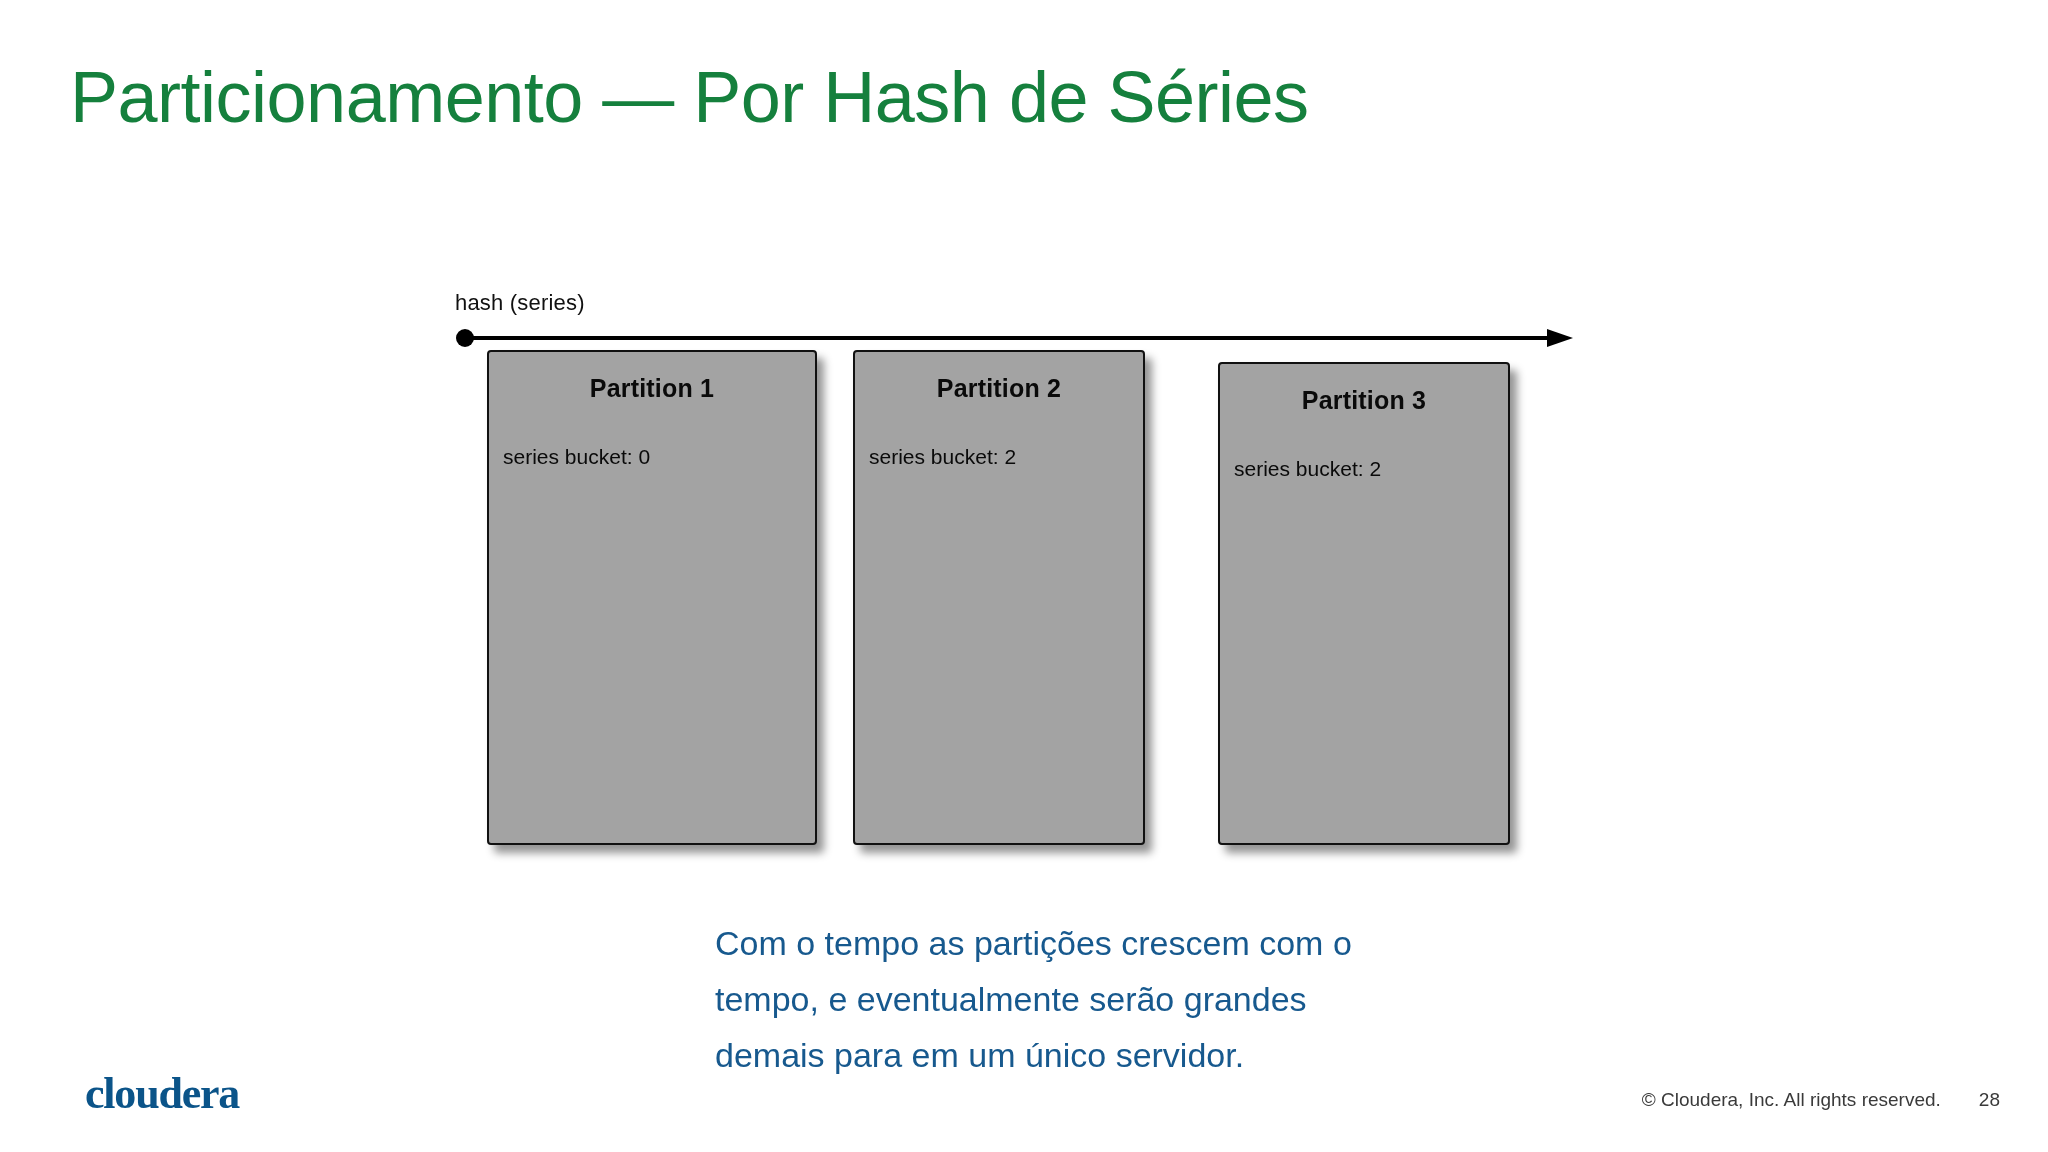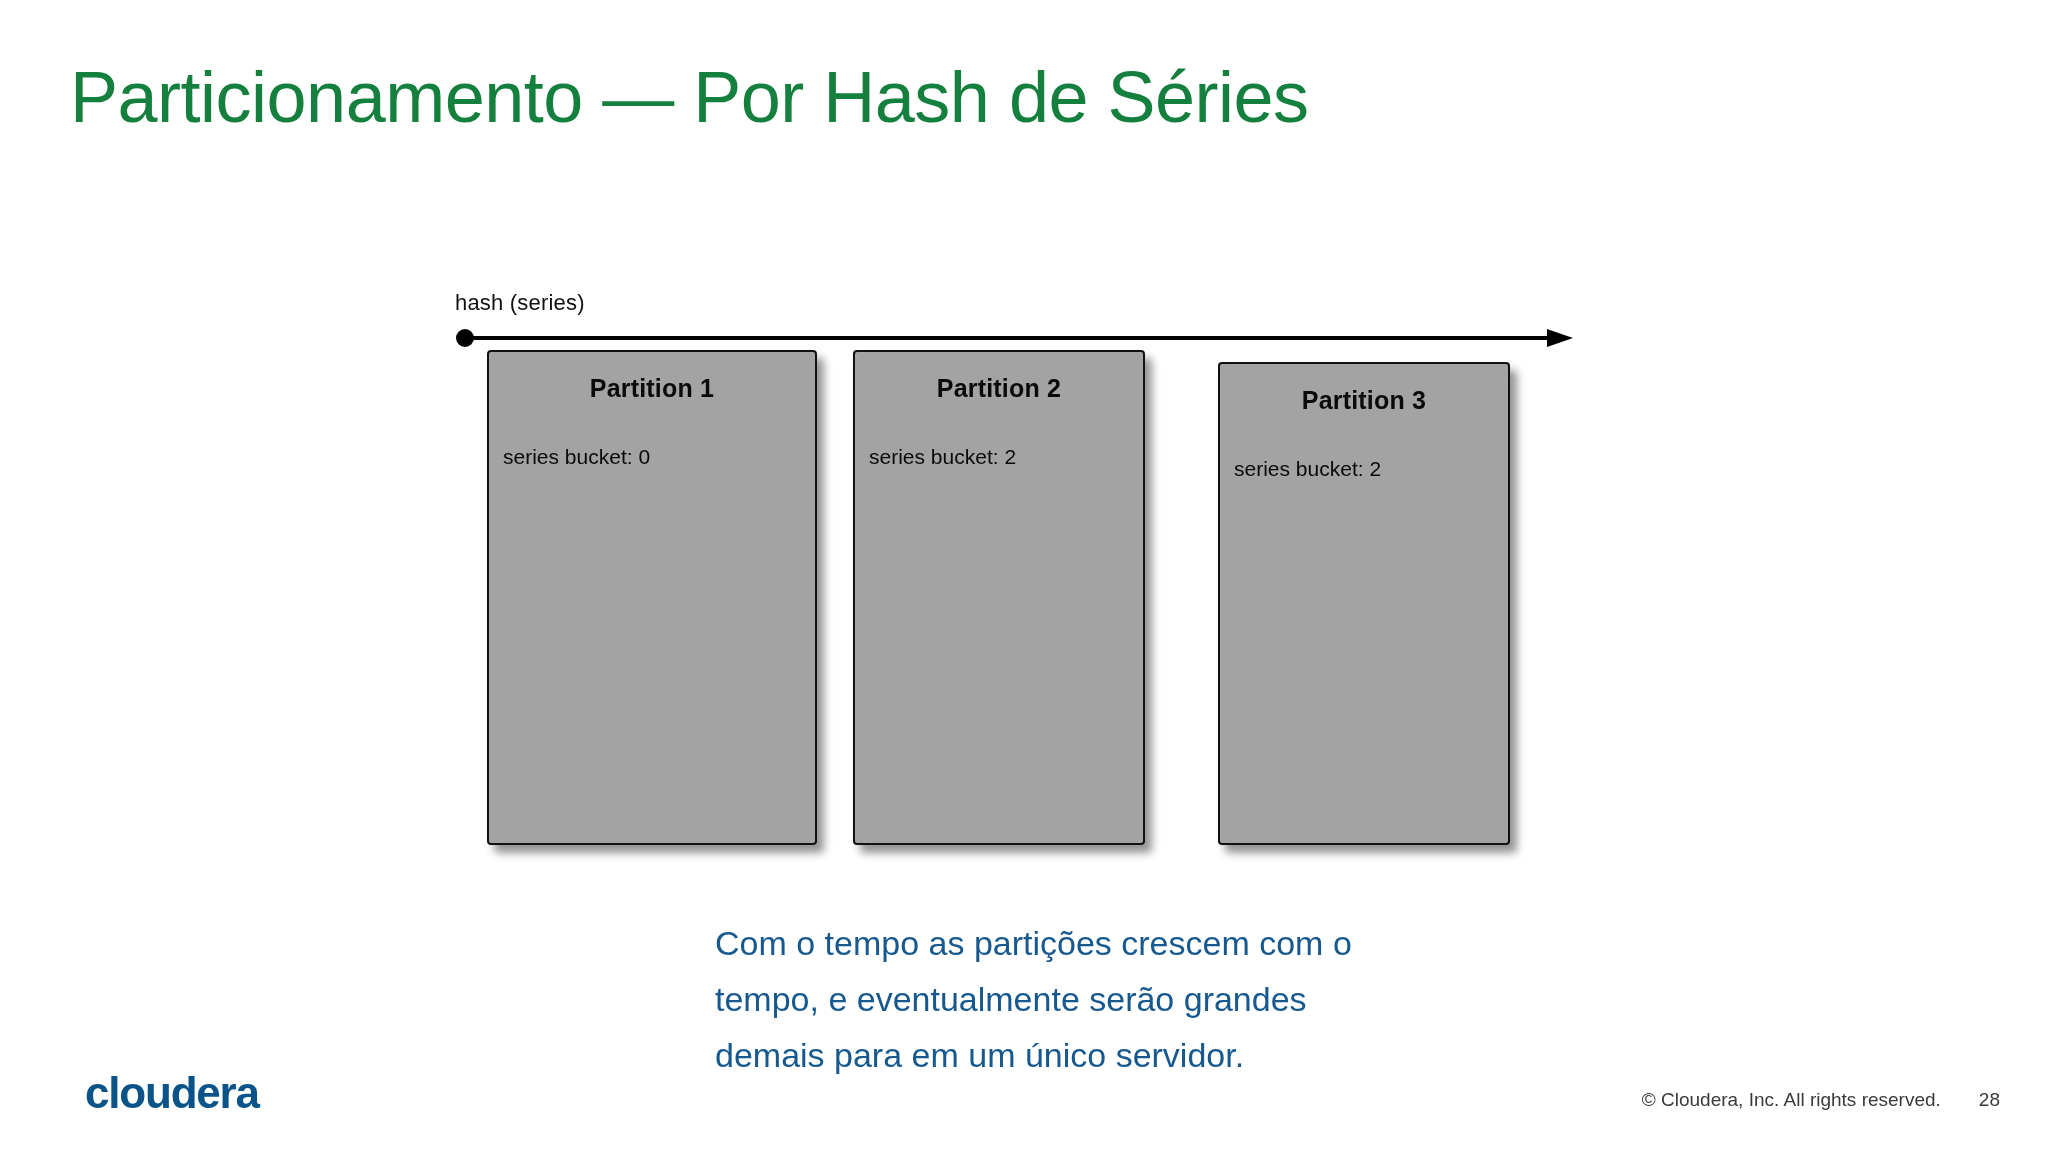--- a/index.html
+++ b/index.html
@@ -111,21 +111,21 @@
 
   
   #logo {
     position: absolute;
     left: 85px;
     top: 1068px;
     font-size: 44px;
     font-weight: bold;
     color: #0B5489;
     letter-spacing: -1.2px;
-    font-family: Liberation Sans, sans-serif;
+    font-family: Liberation Serif, serif;
   }
 
   #footer-right {
     position: absolute;
     right: 48px;
     top: 1089px;
     font-size: 19px;
     color: #3a3a3a;
     font-family: "Liberation Sans", sans-serif;
     white-space: nowrap;

